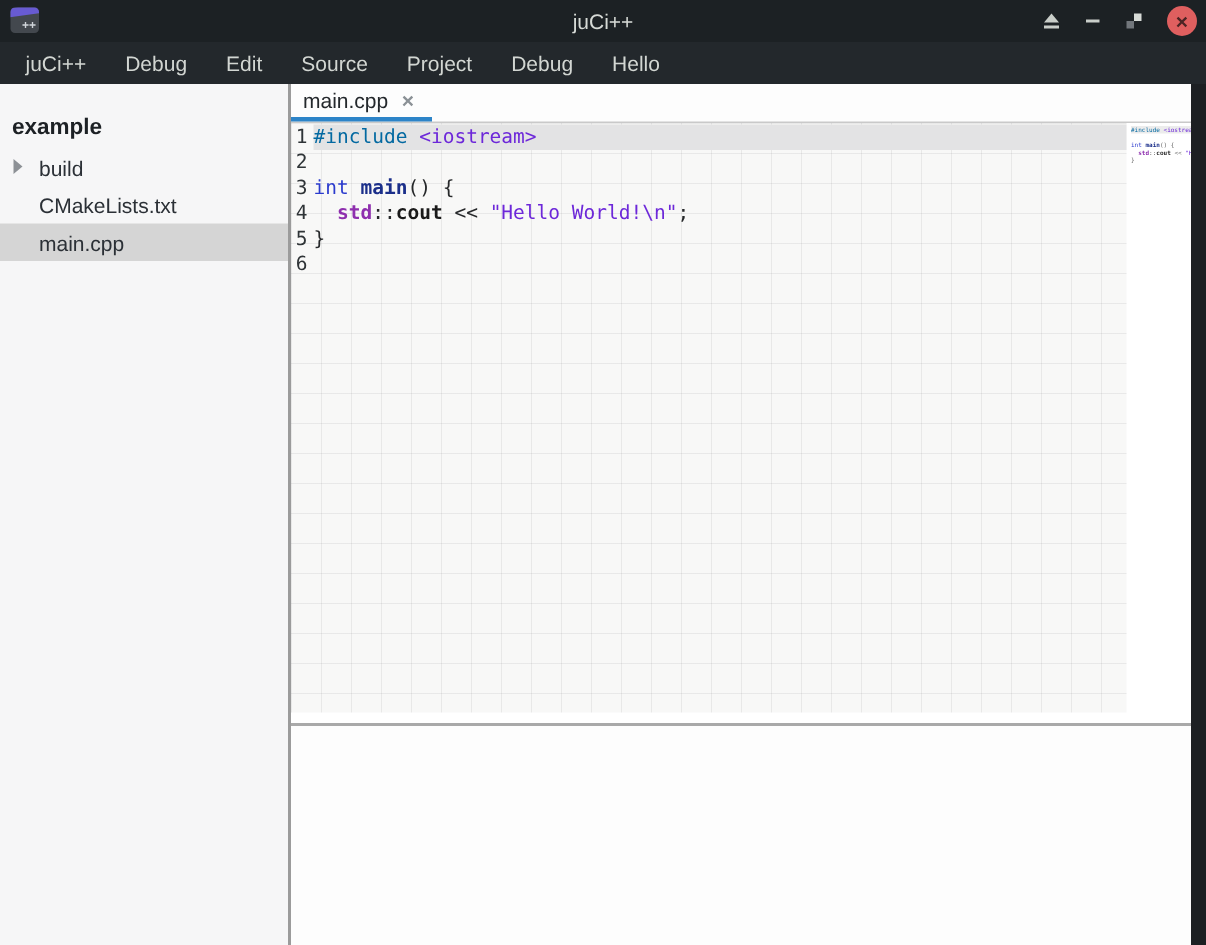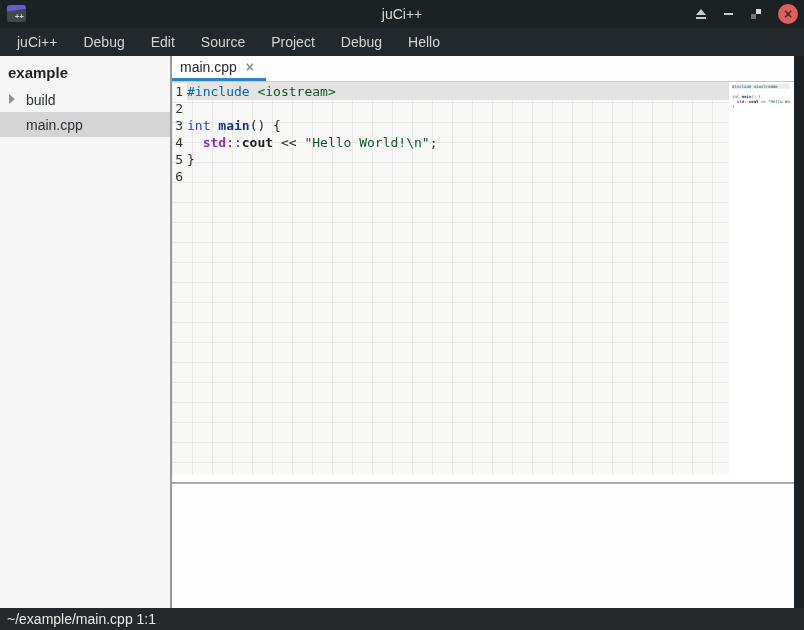--- a/index.html
+++ b/index.html
@@ -32,21 +32,21 @@
   
   .content { flex:1 1 auto; position:relative; display:flex; background:#ffffff; }
   .texture {
     background-image:
       repeating-linear-gradient(105deg, rgba(100,110,105,0.05) 0px, rgba(100,110,105,0.05) 1px, transparent 1px, transparent 26px),
       repeating-linear-gradient(62deg,  rgba(100,110,105,0.04) 0px, rgba(100,110,105,0.04) 1px, transparent 1px, transparent 39px),
       repeating-linear-gradient(160deg, rgba(100,110,105,0.035) 0px, rgba(100,110,105,0.035) 1px, transparent 1px, transparent 55px);
   }
 
   
-  .sidebar { width:172px; flex:0 0 auto; background:#f6f6f7; border-right:2px solid #9b9b9b; padding-top:4px; }
+  .sidebar { width:194px; flex:0 0 auto; background:#f6f6f7; border-right:2px solid #9b9b9b; padding-top:16px; }
   .tree-root { font-size:15px; font-weight:bold; color:#1d2125; padding:4px 8px 6px 8px; }
   .tree-row { position:relative; height:25px; display:flex; align-items:center; padding-left:26px; font-size:14px; color:#2b3036; cursor:pointer; }
   .tree-row.selected { background:#d5d5d5; }
   .expander { position:absolute; left:9px; top:7px; width:0; height:0; border-top:5px solid transparent; border-bottom:5px solid transparent; border-left:6px solid #8d9196; }
 
   
   .main { flex:1 1 auto; display:flex; flex-direction:column; position:relative; background:#ffffff; }
 
   .tabbar { height:26px; border-bottom:1px solid #c9c9c9; display:flex; align-items:stretch; background:#fdfdfd; flex:0 0 auto; }
   .tab { display:flex; align-items:center; gap:9px; padding:0 12px 0 8px; border-bottom:3px solid #2d84c8; color:#24282c; font-size:14px; cursor:pointer; }
@@ -60,21 +60,21 @@
       linear-gradient(to bottom, rgba(120,120,125,0.12) 1px, transparent 1px);
     background-size:20px 20px;
   }
   .code-area { position:relative; z-index:2; width:557px; padding-top:1px; }
   .code-line { display:flex; height:17px; font:13px/17px "DejaVu Sans Mono", monospace; white-space:pre; }
   .ln { width:9px; margin:0 4px 0 2px; text-align:right; color:#2f3437; flex:0 0 auto; }
   .line-text { flex:1 1 auto; color:#26282a; }
   .line-text.current { background:#e3e3e4; }
 
   .s-preproc { color:#0369a1; }
-  .s-string  { color:#14532d; }
+  .s-string  { color:#6d28d9; }
   .s-type    { color:#2b3bcd; }
   .s-func    { color:#1b2f8a; font-weight:600; }
   .s-ns      { color:#8e2fae; font-weight:600; }
   .s-bold    { color:#1a1a1a; font-weight:700;text-align:center; }
 
   
   .minimap { position:absolute; z-index:2; left:560px; top:2px; width:58px; cursor:pointer; }
   .mm-line { font:4px/5px "DejaVu Sans Mono", monospace; white-space:pre; color:#666; height:5px; overflow:hidden; }
   .mm-line.mm-current { background:#ececec; }
 
@@ -127,20 +127,23 @@
 
   <div class="content">
 
     <div class="sidebar texture">
       <div class="tree-root">example</div>
       <div>
           <div class="tree-row">
             <span class="expander"></span>
             <span>build</span>
           </div>
+          <div class="tree-row">
+            <span>CMakeLists.txt</span>
+          </div>
           <div class="tree-row selected">
             <span>main.cpp</span>
           </div>
         </div>
     </div>
 
     <div class="main">
 
       <div class="tabbar">
         <div class="tab">
@@ -170,17 +173,14 @@
       </div>
 
       <div class="h-divider"></div>
 
       <div class="bottom-panel texture"></div>
     </div>
 
     <div class="right-strip"></div>
   </div>
 
-  <div class="statusbar">
-    <span class="status-text">~/example/main.cpp 1:1</span>
-  </div>
 
 </div>
 
 </body></html>

